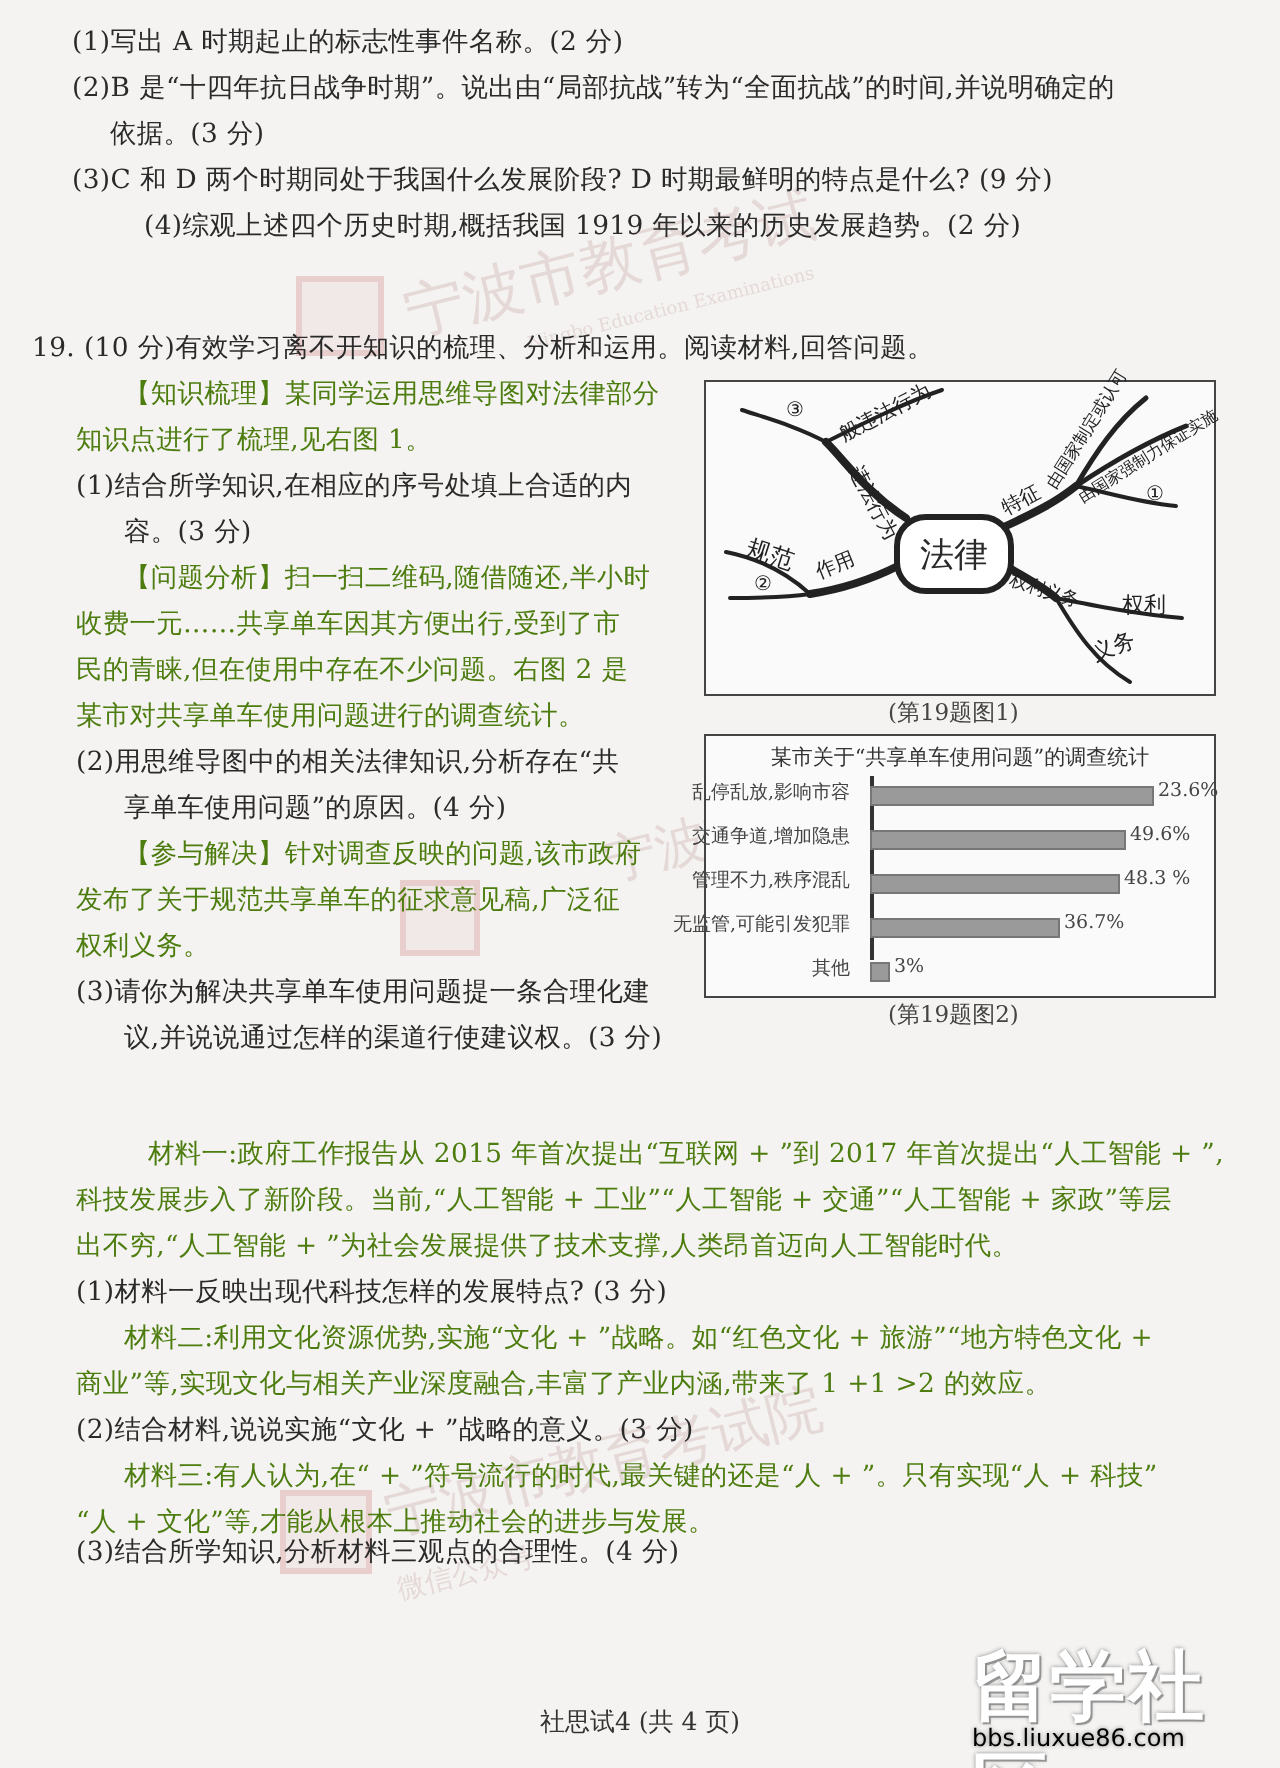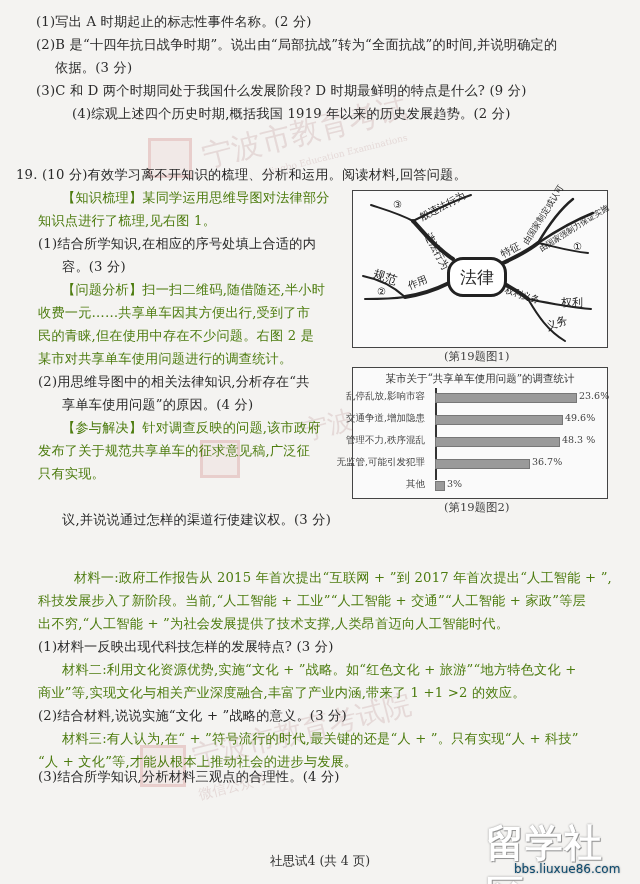--- a/index.html
+++ b/index.html
@@ -21,21 +21,21 @@
   .mm-center { position: absolute; left: 94px; top: 66px; width: 54px; height: 34px; border: 3px solid #222; border-radius: 16px; background: #fff; display: flex; align-items: center; justify-content: center; font-size: 17px; }
   .chart-title { position: absolute; left: 0; right: 0; top: 4px; text-align: center; font-size: 10.5px; color: #333; }
   .bar-row { position: absolute; left: 0; height: 14px; width: 290px; }
   .bar-label { position: absolute; right: 218px; top: 0; font-size: 9.5px; color: #444; white-space: nowrap; }
   .bar { position: absolute; left: 82px; top: 3px; height: 8px; background: #9a9a9a; border: 1px solid #777; }
   .bar-val { position: absolute; top: 0; font-size: 9.5px; color: #444; }
   .axis { position: absolute; left: 82px; top: 20px; width: 1.5px; height: 92px; background: #333; }
   .footer { position: absolute; left: 0; width: 640px; top: 853px; text-align: center; font-size: 12.5px; color: #333; }
   .logo { position: absolute; left: 480px; top: 818px; width: 155px; height: 62px; }
   .logo-main { position: absolute; left: 6px; top: 0; font-family: "DejaVu Sans", sans-serif; font-weight: bold; font-size: 38px; color: #fff; letter-spacing: 1px; text-shadow: 0 0 2px #888, 1px 1px 0 #999; }
-  .logo-sub { position: absolute; left: 6px; top: 44px; font-family: "DejaVu Sans", sans-serif; font-size: 12px; color: #0c4a6e; text-shadow: 0 0 2px #888; margin-left: 28px; }
+  .logo-sub { position: absolute; left: 6px; top: 44px; font-family: "DejaVu Sans", sans-serif; font-size: 12px; color: #000000; text-shadow: 0 0 2px #888; }
 </style>
 </head>
 <body>
 
 <div class="page">
 
   <div class="stamp" style="left:148px;top:138px;width:38px;height:34px;"></div>
   <div class="wm" style="left:200px;top:112px;font-size:30px;transform:rotate(-14deg);">宁波市教育考试</div>
   <div class="wm" style="left:262px;top:150px;font-size:9px;transform:rotate(-14deg);">Ningbo Education Examinations</div>
   <div class="stamp" style="left:200px;top:440px;width:34px;height:32px;"></div>
@@ -56,21 +56,22 @@
   <div class="line" style="left:38px;top:235px;">(1)结合所学知识,在相应的序号处填上合适的内</div>
   <div class="line" style="left:62px;top:258px;">容。(3 分)</div>
   <div class="line kai" style="left:62px;top:281px;">【问题分析】扫一扫二维码,随借随还,半小时</div>
   <div class="line kai" style="left:38px;top:304px;">收费一元……共享单车因其方便出行,受到了市</div>
   <div class="line kai" style="left:38px;top:327px;">民的青睐,但在使用中存在不少问题。右图 2 是</div>
   <div class="line kai" style="left:38px;top:350px;">某市对共享单车使用问题进行的调查统计。</div>
   <div class="line" style="left:38px;top:373px;">(2)用思维导图中的相关法律知识,分析存在“共</div>
   <div class="line" style="left:62px;top:396px;">享单车使用问题”的原因。(4 分)</div>
   <div class="line kai" style="left:62px;top:419px;">【参与解决】针对调查反映的问题,该市政府</div>
   <div class="line kai" style="left:38px;top:442px;">发布了关于规范共享单车的征求意见稿,广泛征</div>
-  <div class="line kai" style="left:38px;top:465px;">只有实现。</div>
+  <div class="line kai" style="left:38px;top:465px;">权利义务。</div>
+  <div class="line" style="left:38px;top:488px;">(3)请你为解决共享单车使用问题提一条合理化建</div>
   <div class="line" style="left:62px;top:511px;">议,并说说通过怎样的渠道行使建议权。(3 分)</div>
 
   <div class="fig-box" style="left:352px;top:190px;width:254px;height:156px;">
     <svg width="254" height="156" style="position:absolute;left:0;top:0;">
       <g fill="none" stroke="#222" stroke-linecap="round">
 
         <path d="M 100 68 C 80 55, 70 40, 60 30" stroke-width="4"></path>
         <path d="M 60 30 C 45 22, 30 18, 18 14" stroke-width="2"></path>
         <path d="M 60 30 C 80 20, 100 10, 118 4" stroke-width="2"></path>
 

